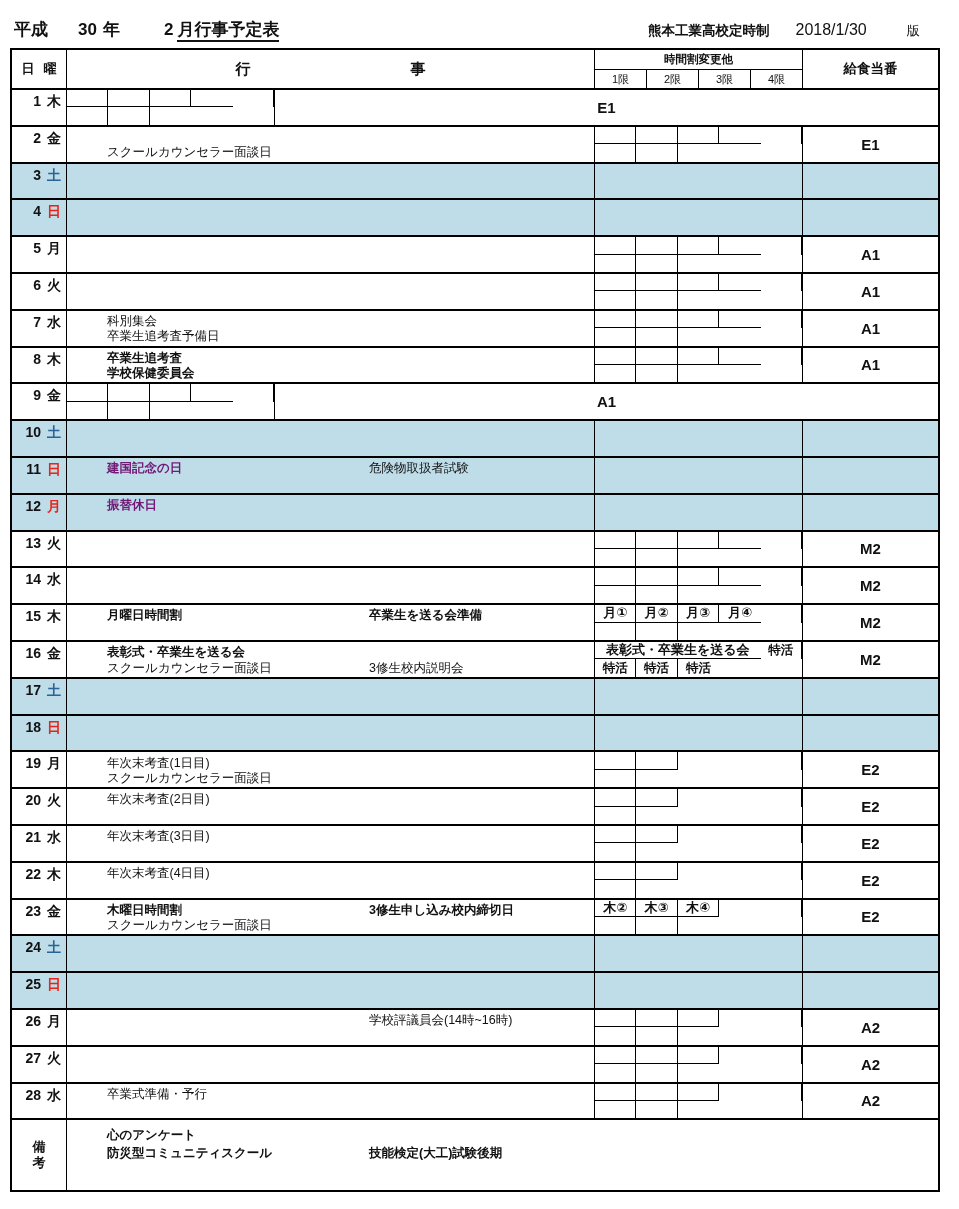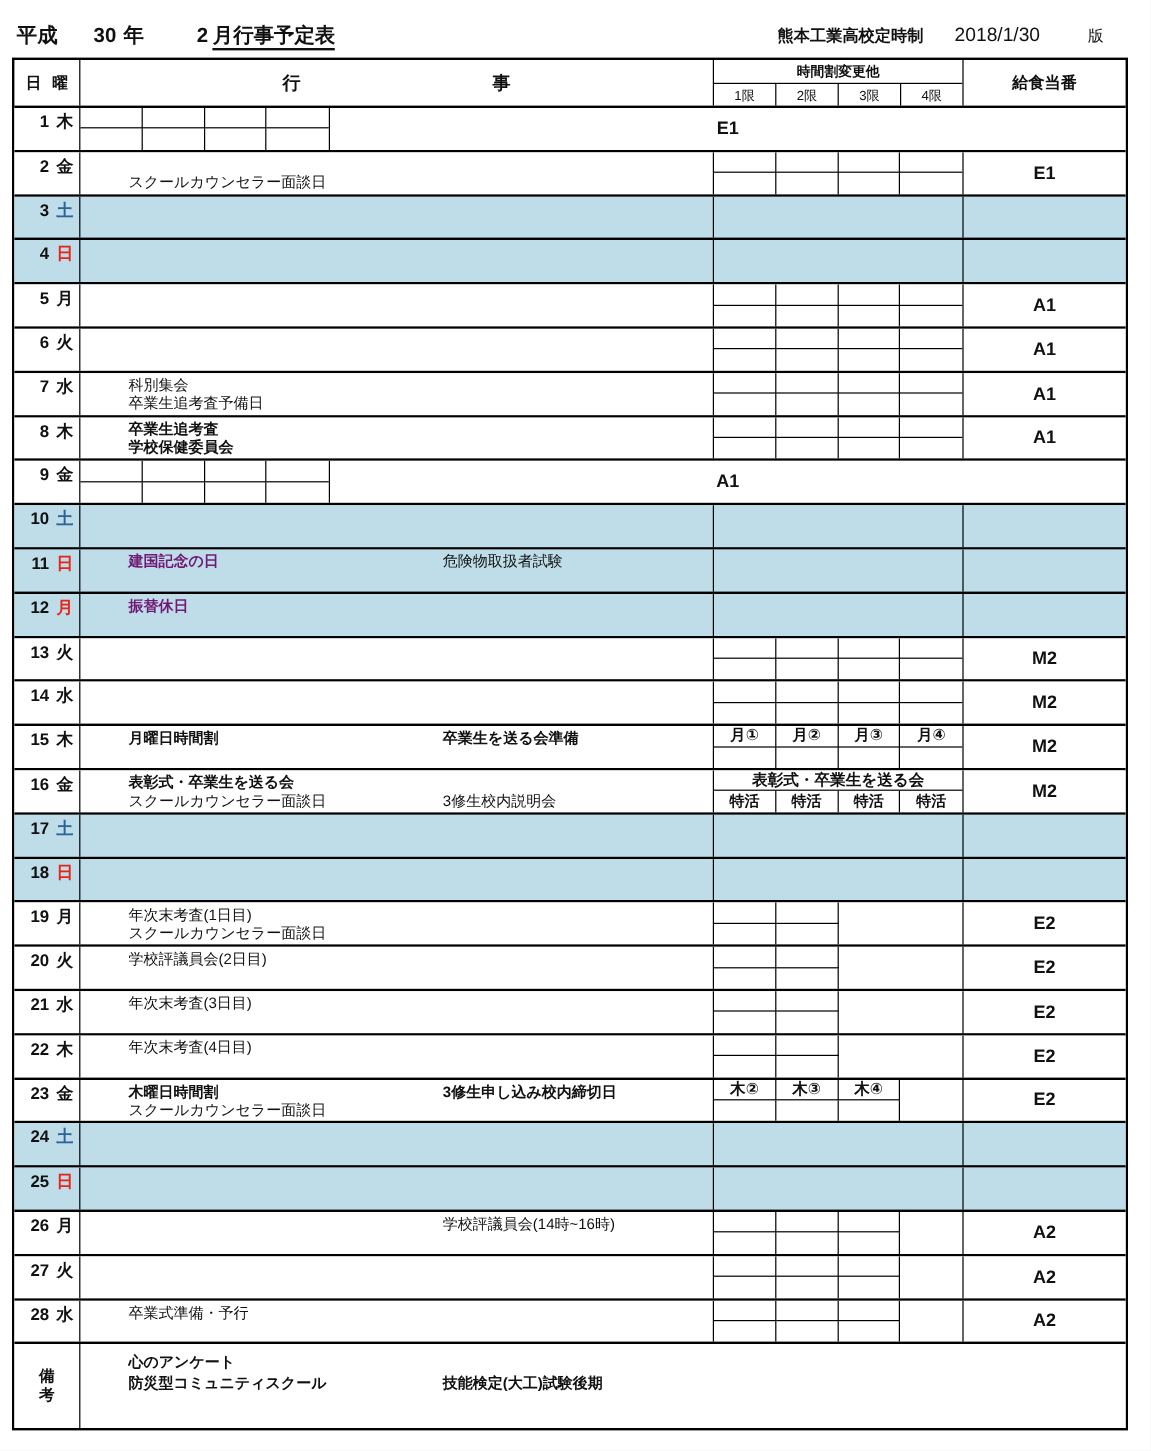--- a/index.html
+++ b/index.html
@@ -41,21 +41,21 @@
   .wd-blue{color:#2a6496;}
   .c-ev{width:528px;border-right:1px solid #000;box-sizing:border-box;position:relative;}
   .ev{position:absolute;height:50%;display:flex;align-items:center;font-size:12.5px;white-space:nowrap;}
   .ev.top{top:2px;}
   .ev.bot{top:50%;}
   .ev.t1{left:40px;}
   .ev.t2{left:302px;}
   .ev.b{font-weight:bold;}
   .ev.red{color:#701a75;}
   .c-per{width:208px;border-right:1px solid #000;box-sizing:border-box;position:relative;}
-  .pg{display:grid;width:100%;height:100%;grid-template-columns:repeat(4,1fr);grid-template-rows:1fr 1fr;}
+  .pg{display:grid;width:100%;height:100%;grid-template-columns:repeat(5,1fr);grid-template-rows:1fr 1fr;}
   .pc{display:flex;align-items:center;justify-content:center;box-sizing:border-box;font-size:13px;
       font-weight:bold;white-space:nowrap;overflow:hidden;}
   .pc.br{border-right:1px solid #000;}
   .pc.bb{border-bottom:1px solid #000;}
   .pc.small{font-size:12.5px;}
   .c-meal{flex:1;display:flex;align-items:center;justify-content:center;font-size:15px;font-weight:bold;}
   
   .notes{display:flex;height:70px;box-sizing:border-box;background:#fff;}
   .n-label{width:55px;border-right:1px solid #000;box-sizing:border-box;display:flex;flex-direction:column;
            align-items:center;justify-content:center;font-size:13px;font-weight:bold;line-height:16px;}
@@ -421,21 +421,21 @@
             </div>
           </div>
           <div class="c-meal">E2</div>
         </div>
         <div class="row">
           <div class="c-day">
             <span class="dnum">20</span>
             <span class="dwd">火</span>
           </div>
           <div class="c-ev">
-            <span class="ev top t1">学校評議員会(2日目)</span>
+            <span class="ev top t1">年次末考査(2日目)</span>
           </div>
           <div class="c-per">
             <div class="pg">
               <div class="pc br bb"></div>
               <div class="pc br bb"></div>
               <div class="pc " style="grid-area: 1 / 3 / 3 / 5;"></div>
               <div class="pc br"></div>
               <div class="pc br"></div>
             </div>
           </div>

